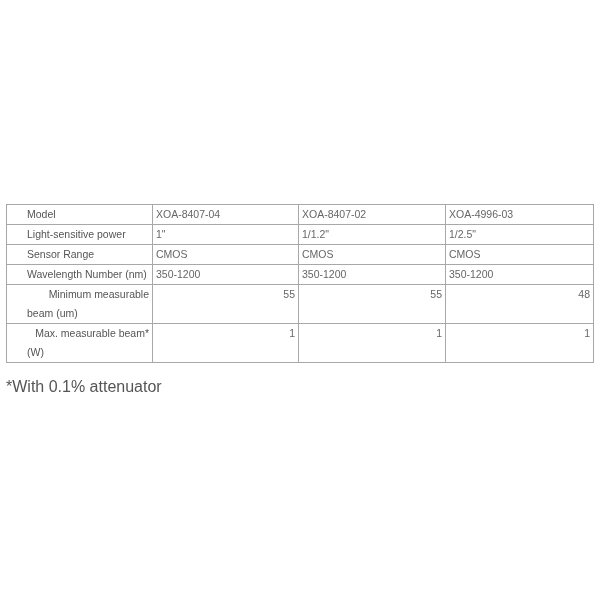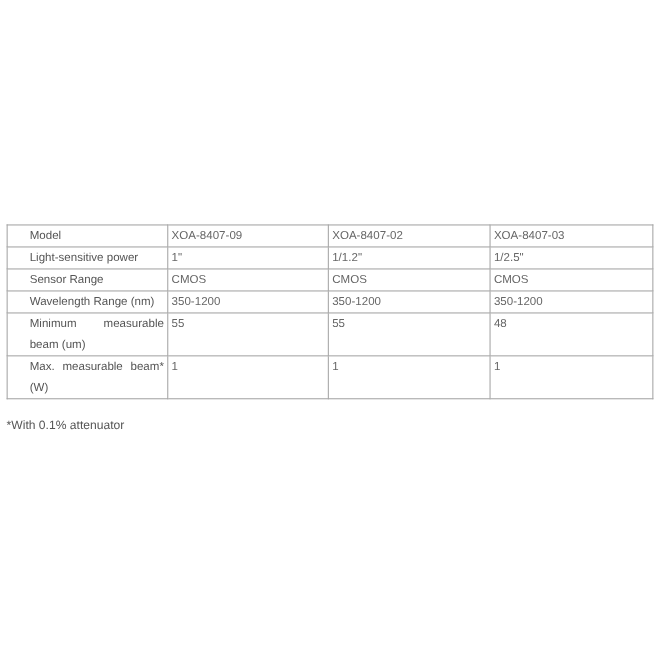--- a/index.html
+++ b/index.html
@@ -5,54 +5,54 @@
   html, body { margin: 0; padding: 0; background: #ffffff; }
   body { width: 600px; height: 600px; position: relative; overflow: hidden;
          font-family: "Liberation Sans", "DejaVu Sans", sans-serif; color: #666; }
   .spec-table { position: absolute; left: 6px; top: 204px; width: 587px;
                 border-collapse: collapse; table-layout: fixed; font-size: 10.5px; }
   .spec-table td { border: 1px solid #a8a8a8; padding: 0 3px; vertical-align: top;
                    line-height: 19px; color: #666; overflow: hidden; }
   .spec-table td.label { color: #555; padding-left: 20px; }
   .spec-table td.justify { text-align: justify; text-align-last: left; margin-left: 20px; }
   .spec-table tr.single td { height: 18px; }
-  .spec-table tr.double td { height: 37px; }
-  .footnote { position: absolute; left: 6px; top: 379px; font-size: 11px; color: #555; line-height: 16px; text-align: right; }
+  .spec-table tr.double td { height: 37px; text-align: right; }
+  .footnote { position: absolute; left: 6px; top: 379px; font-size: 16px; color: #555; line-height: 16px; text-align: right; }
 </style>
 </head>
 <body>
 
 <table class="spec-table">
   <colgroup>
     <col style="width:146px">
       <col style="width:146px">
       <col style="width:147px">
       <col style="width:148px">
   </colgroup>
   <tbody>
     <tr class="single">
       <td class="label">Model</td>
-      <td>XOA-8407-09</td>
+      <td>XOA-8407-04</td>
       <td>XOA-8407-02</td>
-      <td>XOA-8407-03</td>
+      <td>XOA-4996-03</td>
     </tr>
     <tr class="single">
       <td class="label">Light-sensitive power</td>
       <td>1"</td>
       <td>1/1.2"</td>
       <td>1/2.5"</td>
     </tr>
     <tr class="single">
       <td class="label">Sensor Range</td>
       <td>CMOS</td>
       <td>CMOS</td>
       <td>CMOS</td>
     </tr>
     <tr class="single">
-      <td class="label">Wavelength Range (nm)</td>
+      <td class="label">Wavelength Number (nm)</td>
       <td>350-1200</td>
       <td>350-1200</td>
       <td>350-1200</td>
     </tr>
     <tr class="double">
       <td class="label justify">Minimum measurable beam (um)</td>
       <td>55</td>
       <td>55</td>
       <td>48</td>
     </tr>

